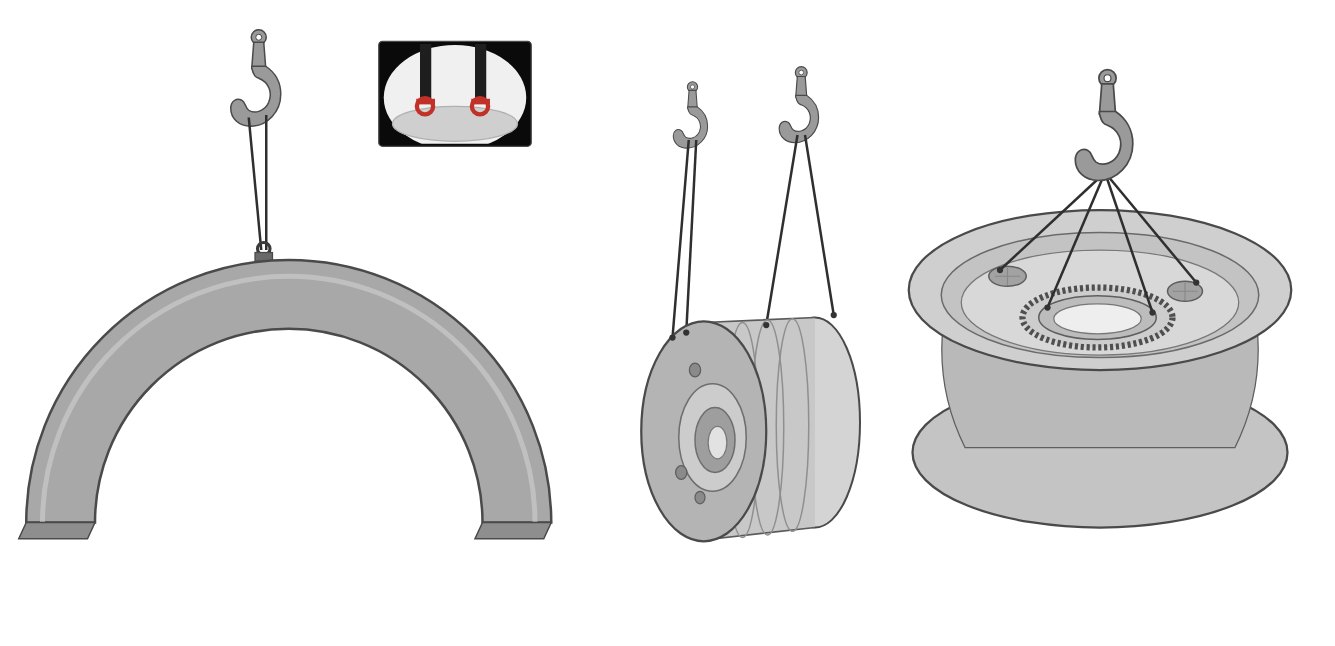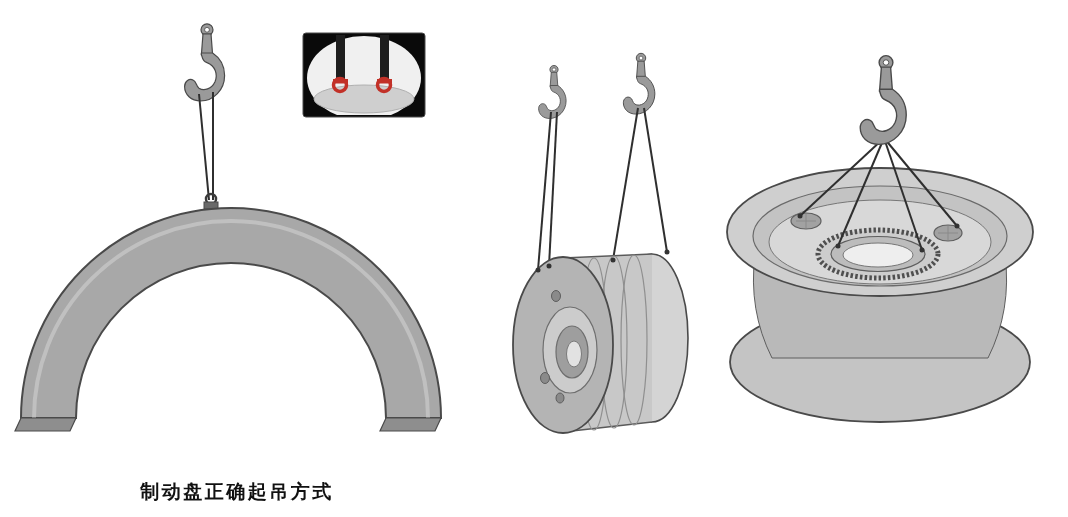--- a/index.html
+++ b/index.html
@@ -124,14 +124,13 @@
       <line x1="884" y1="138" x2="922" y2="250" class="sling"></line>
       <circle cx="800" cy="216" r="2.5" fill="#333"></circle>
       <circle cx="957" cy="226" r="2.5" fill="#333"></circle>
       <circle cx="838" cy="246" r="2.5" fill="#333"></circle>
       <circle cx="922" cy="250" r="2.5" fill="#333"></circle>
 
       <use href="#hook-shape" transform="translate(886,80) scale(0.92)"></use>
     </g>
   </svg>
 
-  <div class="caption caption-left">制动盘正确起吊方式</div>
 </div>
 
 </body></html>

